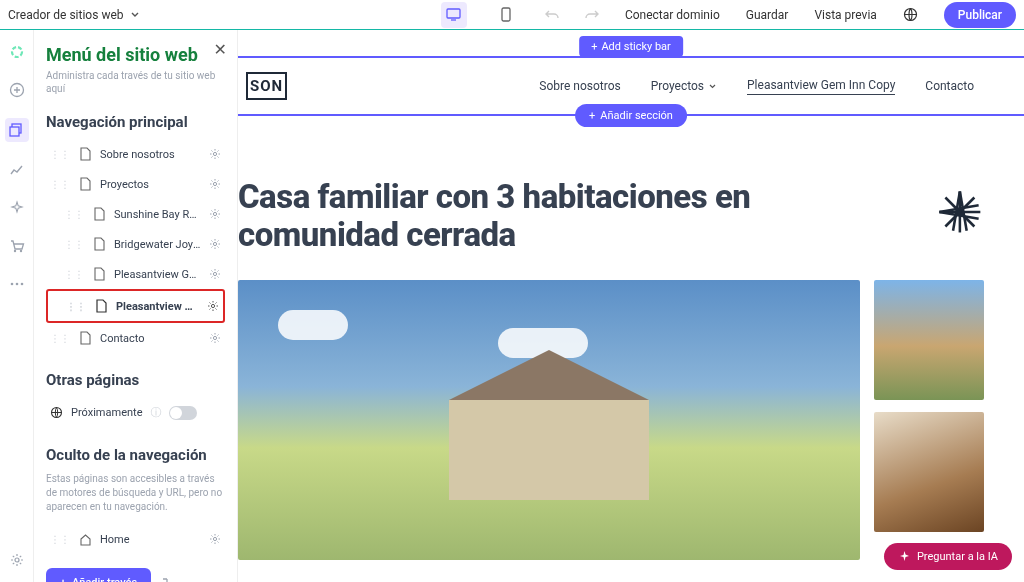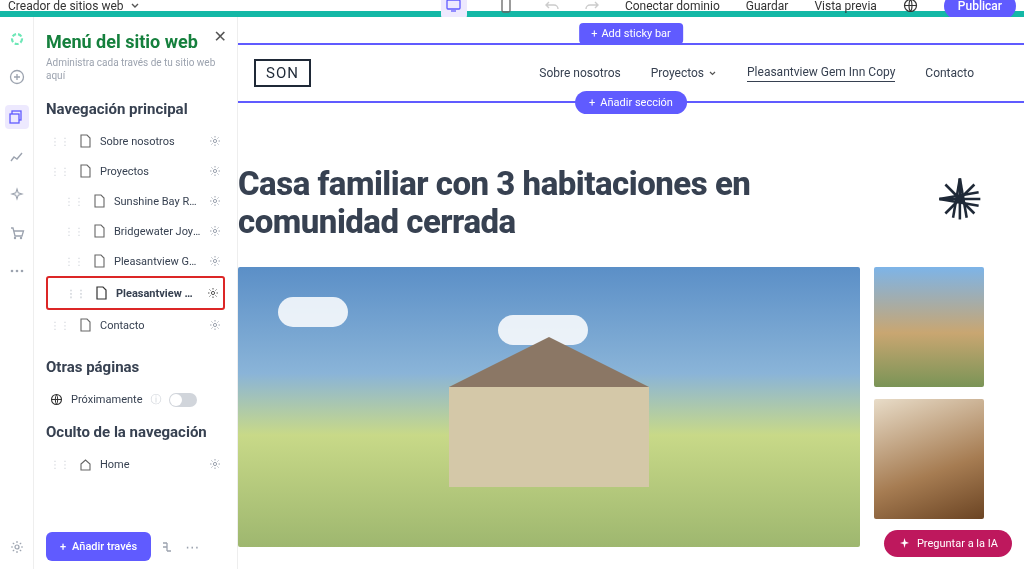--- a/index.html
+++ b/index.html
@@ -1,17 +1,17 @@
 <!DOCTYPE html>
 <html><head>
 <meta charset="utf-8">
 <style>
 *{margin:0;padding:0;box-sizing:border-box;font-family:-apple-system,BlinkMacSystemFont,"Segoe UI",Roboto,sans-serif}
 body{width:1024px;height:582px;overflow:hidden;background:#fff;position:relative}
-.topbar{height:17px;display:flex;align-items:center;border-bottom:6px solid #14b8a6;padding:0 8px;gap:8px}
+.topbar{height:30px;display:flex;align-items:center;border-bottom:1px solid #14b8a6;padding:0 8px;gap:8px}
 .topbar-left{display:flex;align-items:center;gap:6px;font-size:12px;color:#333;cursor:pointer}
 .topbar-right{margin-left:auto;display:flex;align-items:center;gap:26px;font-size:12px;color:#333}
 .device-btn{width:26px;height:26px;display:flex;align-items:center;justify-content:center;border-radius:4px;cursor:pointer}
 .device-btn.active{background:#ede9fe}
 .topbar-link{cursor:pointer;color:#333}
 .topbar-link.disabled{color:#ccc;cursor:default}
 .publish-btn{background:#605bff;color:#fff;padding:6px 14px;border-radius:16px;font-size:12px;cursor:pointer;border:none;font-weight:500}
 .main{display:flex;height:calc(100% - 30px)}
 .icon-rail{width:34px;background:#fff;border-right:1px solid #eee;display:flex;flex-direction:column;align-items:center;padding-top:12px;gap:18px}
 .rail-icon{width:20px;height:20px;display:flex;align-items:center;justify-content:center;color:#9ca3af;cursor:pointer;border-radius:4px}
@@ -27,29 +27,29 @@
 .nav-item .drag{color:#d1d5db;font-size:10px}
 .nav-item .pg-icon{width:14px;height:14px;display:flex;align-items:center;justify-content:center}
 .nav-item .label{flex:1;white-space:nowrap;overflow:hidden;text-overflow:ellipsis}
 .nav-item .gear{color:#9ca3af;cursor:pointer}
 .nav-item.highlighted{border:2px solid #dc2626;border-radius:3px;font-weight:700}
 .other-sec{margin-top:18px}
 .other-item{display:flex;align-items:center;gap:8px;padding:8px 4px;font-size:11px;color:#374151}
 .toggle{width:28px;height:14px;background:#d1d5db;border-radius:8px;position:relative;cursor:pointer}
 .toggle::after{content:"";width:12px;height:12px;background:#fff;border-radius:50%;position:absolute;top:1px;left:1px}
 .info-ic{color:#d1d5db;font-size:11px}
-.hidden-sec{margin-top:8px}
+.hidden-sec{margin-top:18px}
 .hidden-desc{font-size:10px;color:#9ca3af;line-height:1.4;margin-bottom:10px}
 .panel-footer{margin-top:auto;padding-top:14px;display:flex;align-items:center;gap:10px}
 .add-page-btn{background:#605bff;color:#fff;padding:8px 14px;border-radius:6px;font-size:11px;cursor:pointer;border:none;display:flex;align-items:center;gap:6px;font-weight:500}
 .footer-ic{color:#9ca3af;cursor:pointer;font-size:14px}
 .canvas{flex:1;background:#fff;position:relative;overflow:hidden}
 .sticky-pill{position:absolute;top:6px;left:50%;transform:translateX(-50%);background:#605bff;color:#fff;font-size:11px;padding:4px 12px;border-radius:4px;display:flex;align-items:center;gap:4px;cursor:pointer}
 .site-header{height:60px;display:flex;align-items:center;padding:0 50px 0 0;border:2px solid #605bff;border-left:0;border-right:0;margin-top:26px;position:relative}
-.logo-box{border:2px solid #1f2937;padding:3px 10px;font-size:15px;font-weight:400;letter-spacing:1px;color:#1f2937;margin-left:16px}
+.logo-box{border:2px solid #1f2937;padding:3px 2px;font-size:15px;font-weight:700;letter-spacing:1px;color:#1f2937;margin-left:8px}
 .site-nav{margin-left:auto;display:flex;gap:30px;font-size:12px;color:#374151}
 .site-nav .nv{cursor:pointer;display:flex;align-items:center;gap:4px}
 .site-nav .nv.active{border-bottom:1px solid #374151;padding-bottom:2px}
 .add-section-pill{position:absolute;bottom:-13px;left:50%;transform:translateX(-50%);background:#605bff;color:#fff;font-size:11px;padding:5px 14px;border-radius:14px;display:flex;align-items:center;gap:5px;cursor:pointer}
 .content{padding:62px 40px 0 0;display:flex;gap:30px}
 .left-col{flex:1}
 .headline{font-size:33px;font-weight:800;color:#374151;line-height:1.15;letter-spacing:-0.5px}
 .star-deco{width:56px;height:56px;margin-left:18px;margin-top:6px}
 .hero-row{display:flex;gap:14px;margin-top:26px}
 .hero-main{flex:1;height:280px;background:linear-gradient(180deg,#5b8fc7 0%,#8ab4d8 38%,#c8d988 60%,#9eb76f 100%);border-radius:2px;position:relative;overflow:hidden}
@@ -283,20 +283,21 @@
             </svg>
           </span>
         <span class="label">Próximamente</span>
         <span class="info-ic">ⓘ</span>
         <div class="toggle"></div>
       </div>
     </div>
 
     <div class="hidden-sec">
       <div class="sec-label">Oculto de la navegación</div>
+      <div class="hidden-desc">Estas páginas son accesibles a través de motores de búsqueda y URL, pero no aparecen en tu navegación.</div>
       <div class="nav-item">
         <span class="drag">⋮⋮</span>
         <span class="pg-icon">
             <svg width="13" height="13" viewBox="0 0 13 13">
               <path d="M2 6l4.5-4L11 6v6H2z" stroke="#666" stroke-width="1.1" fill="none"></path>
             </svg>
           </span>
         <span class="label">Home</span>
         <span class="gear">
             <svg width="12" height="12" viewBox="0 0 12 12">

